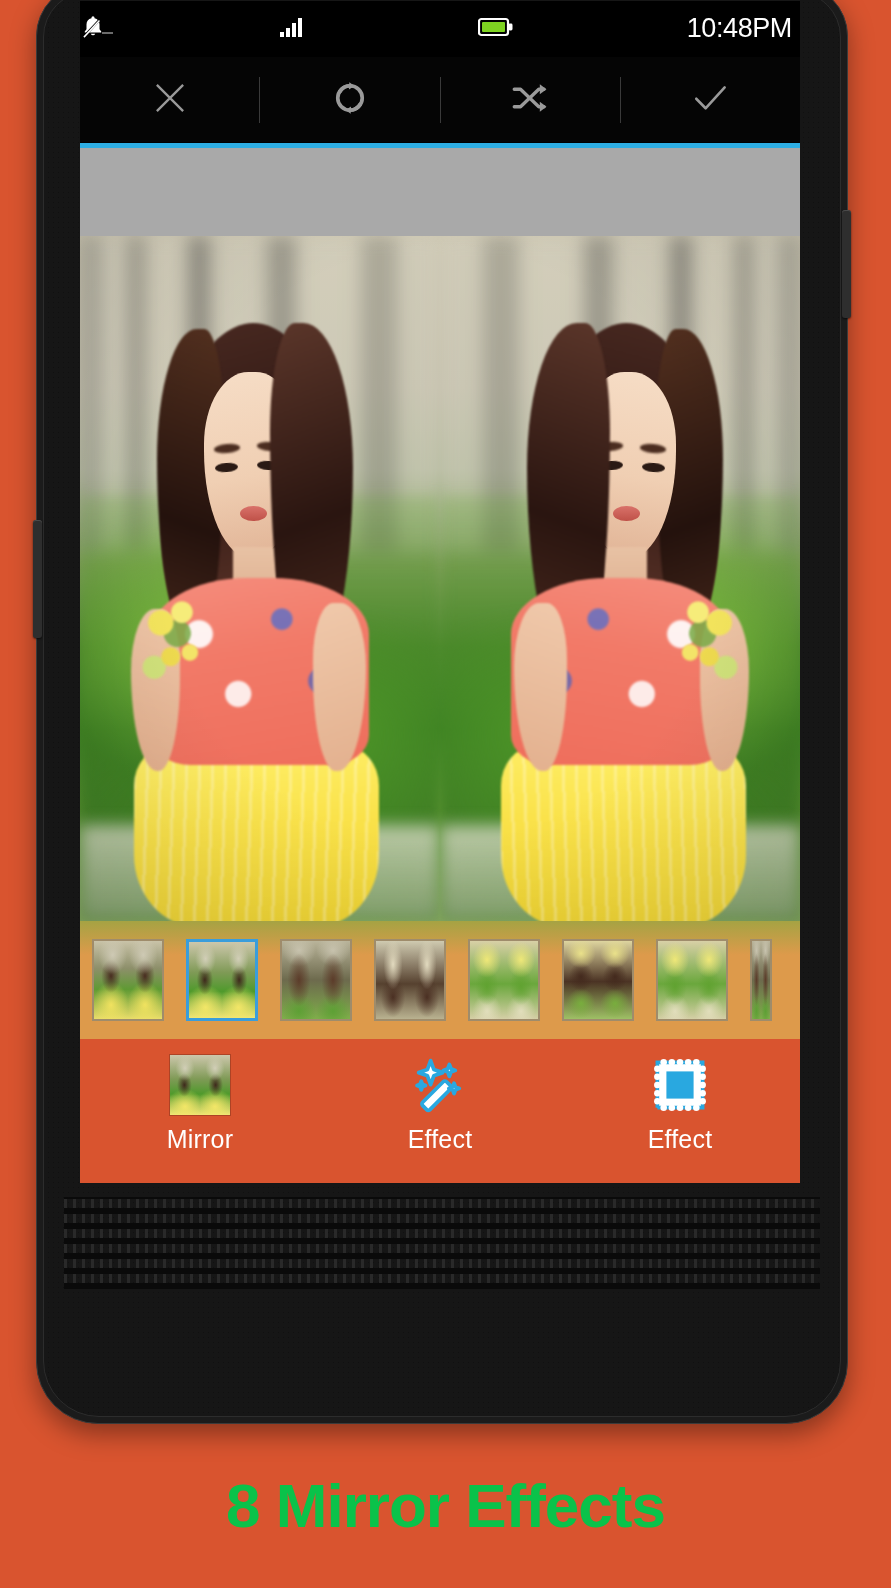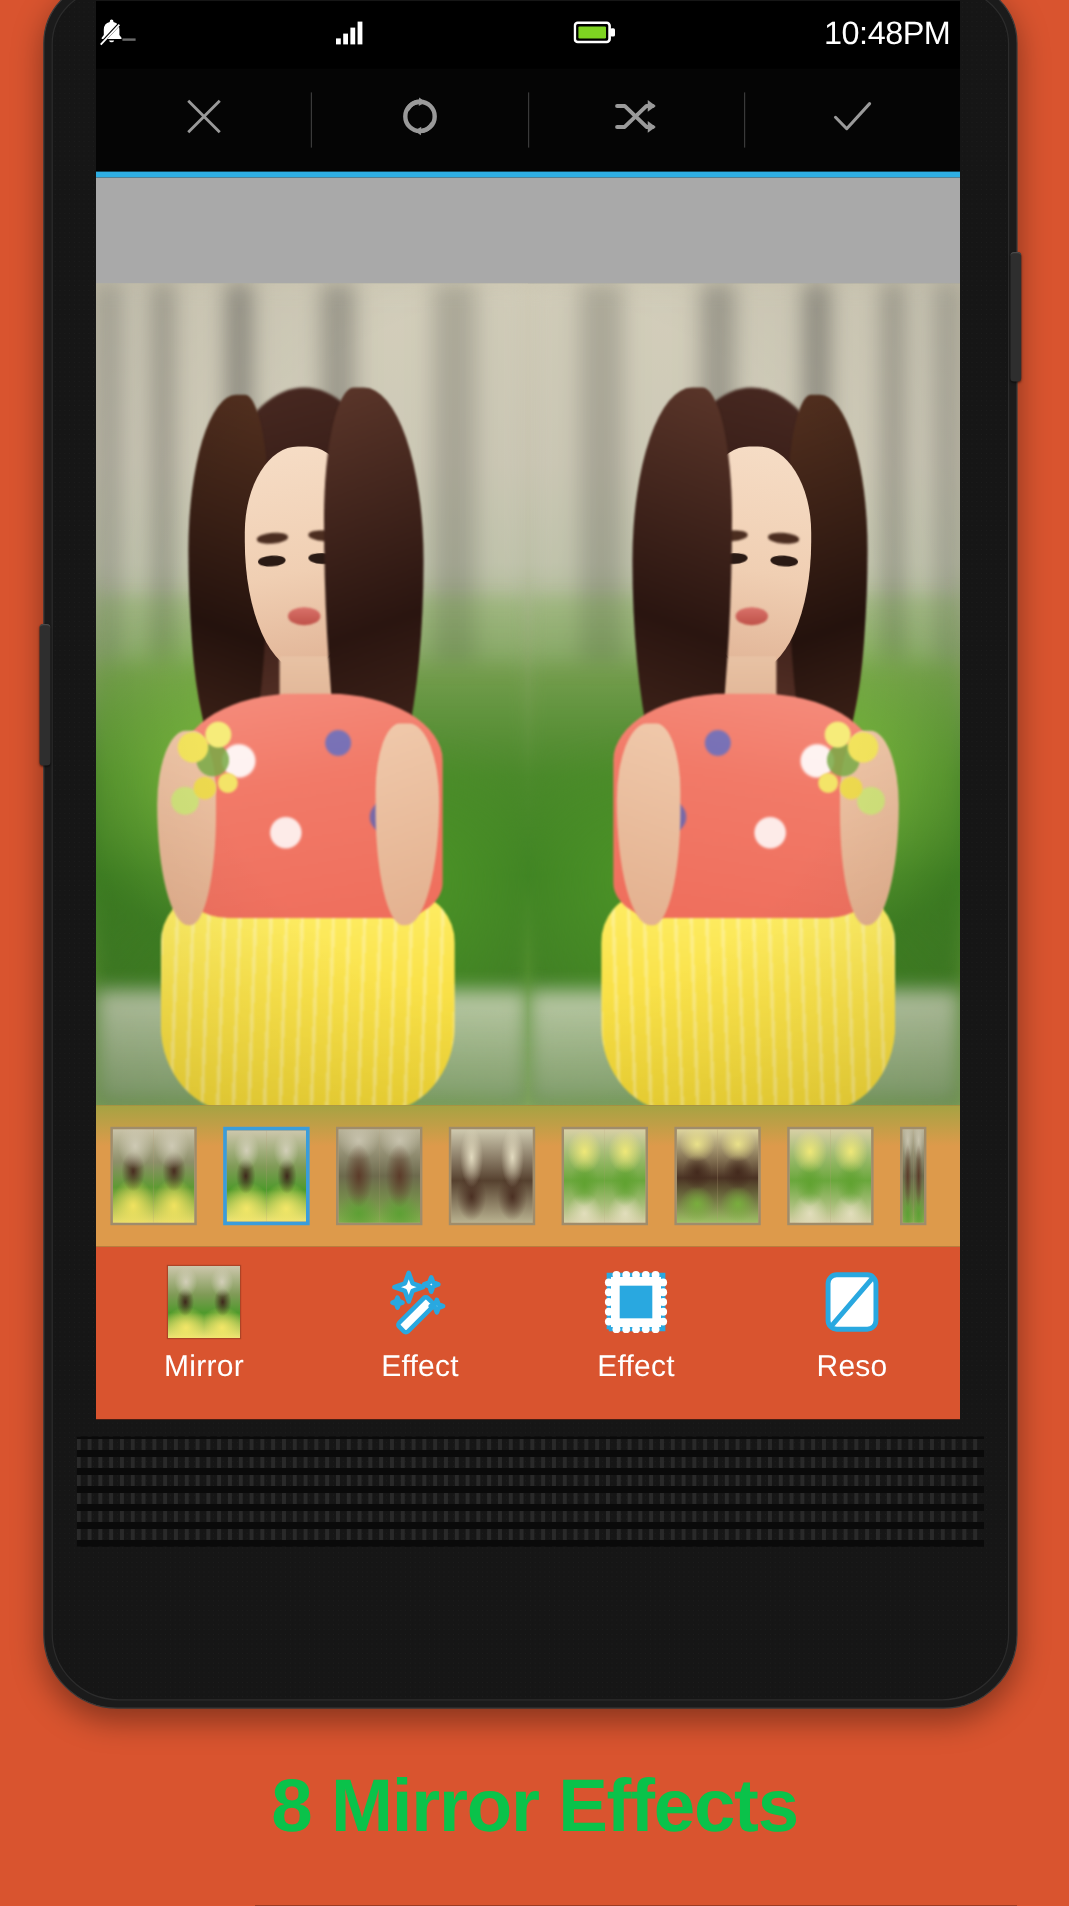--- a/index.html
+++ b/index.html
@@ -576,27 +576,18 @@
               <circle cx="32" cy="57" r="3.6"></circle>
                 <circle cx="41" cy="57" r="3.6"></circle>
               <circle cx="50" cy="57" r="3.6"></circle>
             </g>
             <rect x="17" y="17" width="30" height="30" fill="#29a8e0"></rect>
           </svg>
         </div>
         <div class="tool-label">Effect</div>
       </div>
 
-      <div class="tool">
-        <div class="tool-icon">
-          <svg width="58" height="58" viewBox="0 0 64 64">
-            <rect x="10" y="7" width="44" height="50" rx="8" fill="#ffffff" stroke="#29a8e0" stroke-width="4.5"></rect>
-            <path d="M14 53 L50 11" stroke="#29a8e0" stroke-width="4.5" stroke-linecap="round"></path>
-          </svg>
-        </div>
-        <div class="tool-label">Reso</div>
-      </div>
 
     </div>
   </div>
 </div>
 
 <div id="promo-caption">8 Mirror Effects</div>
 
 </body></html>

